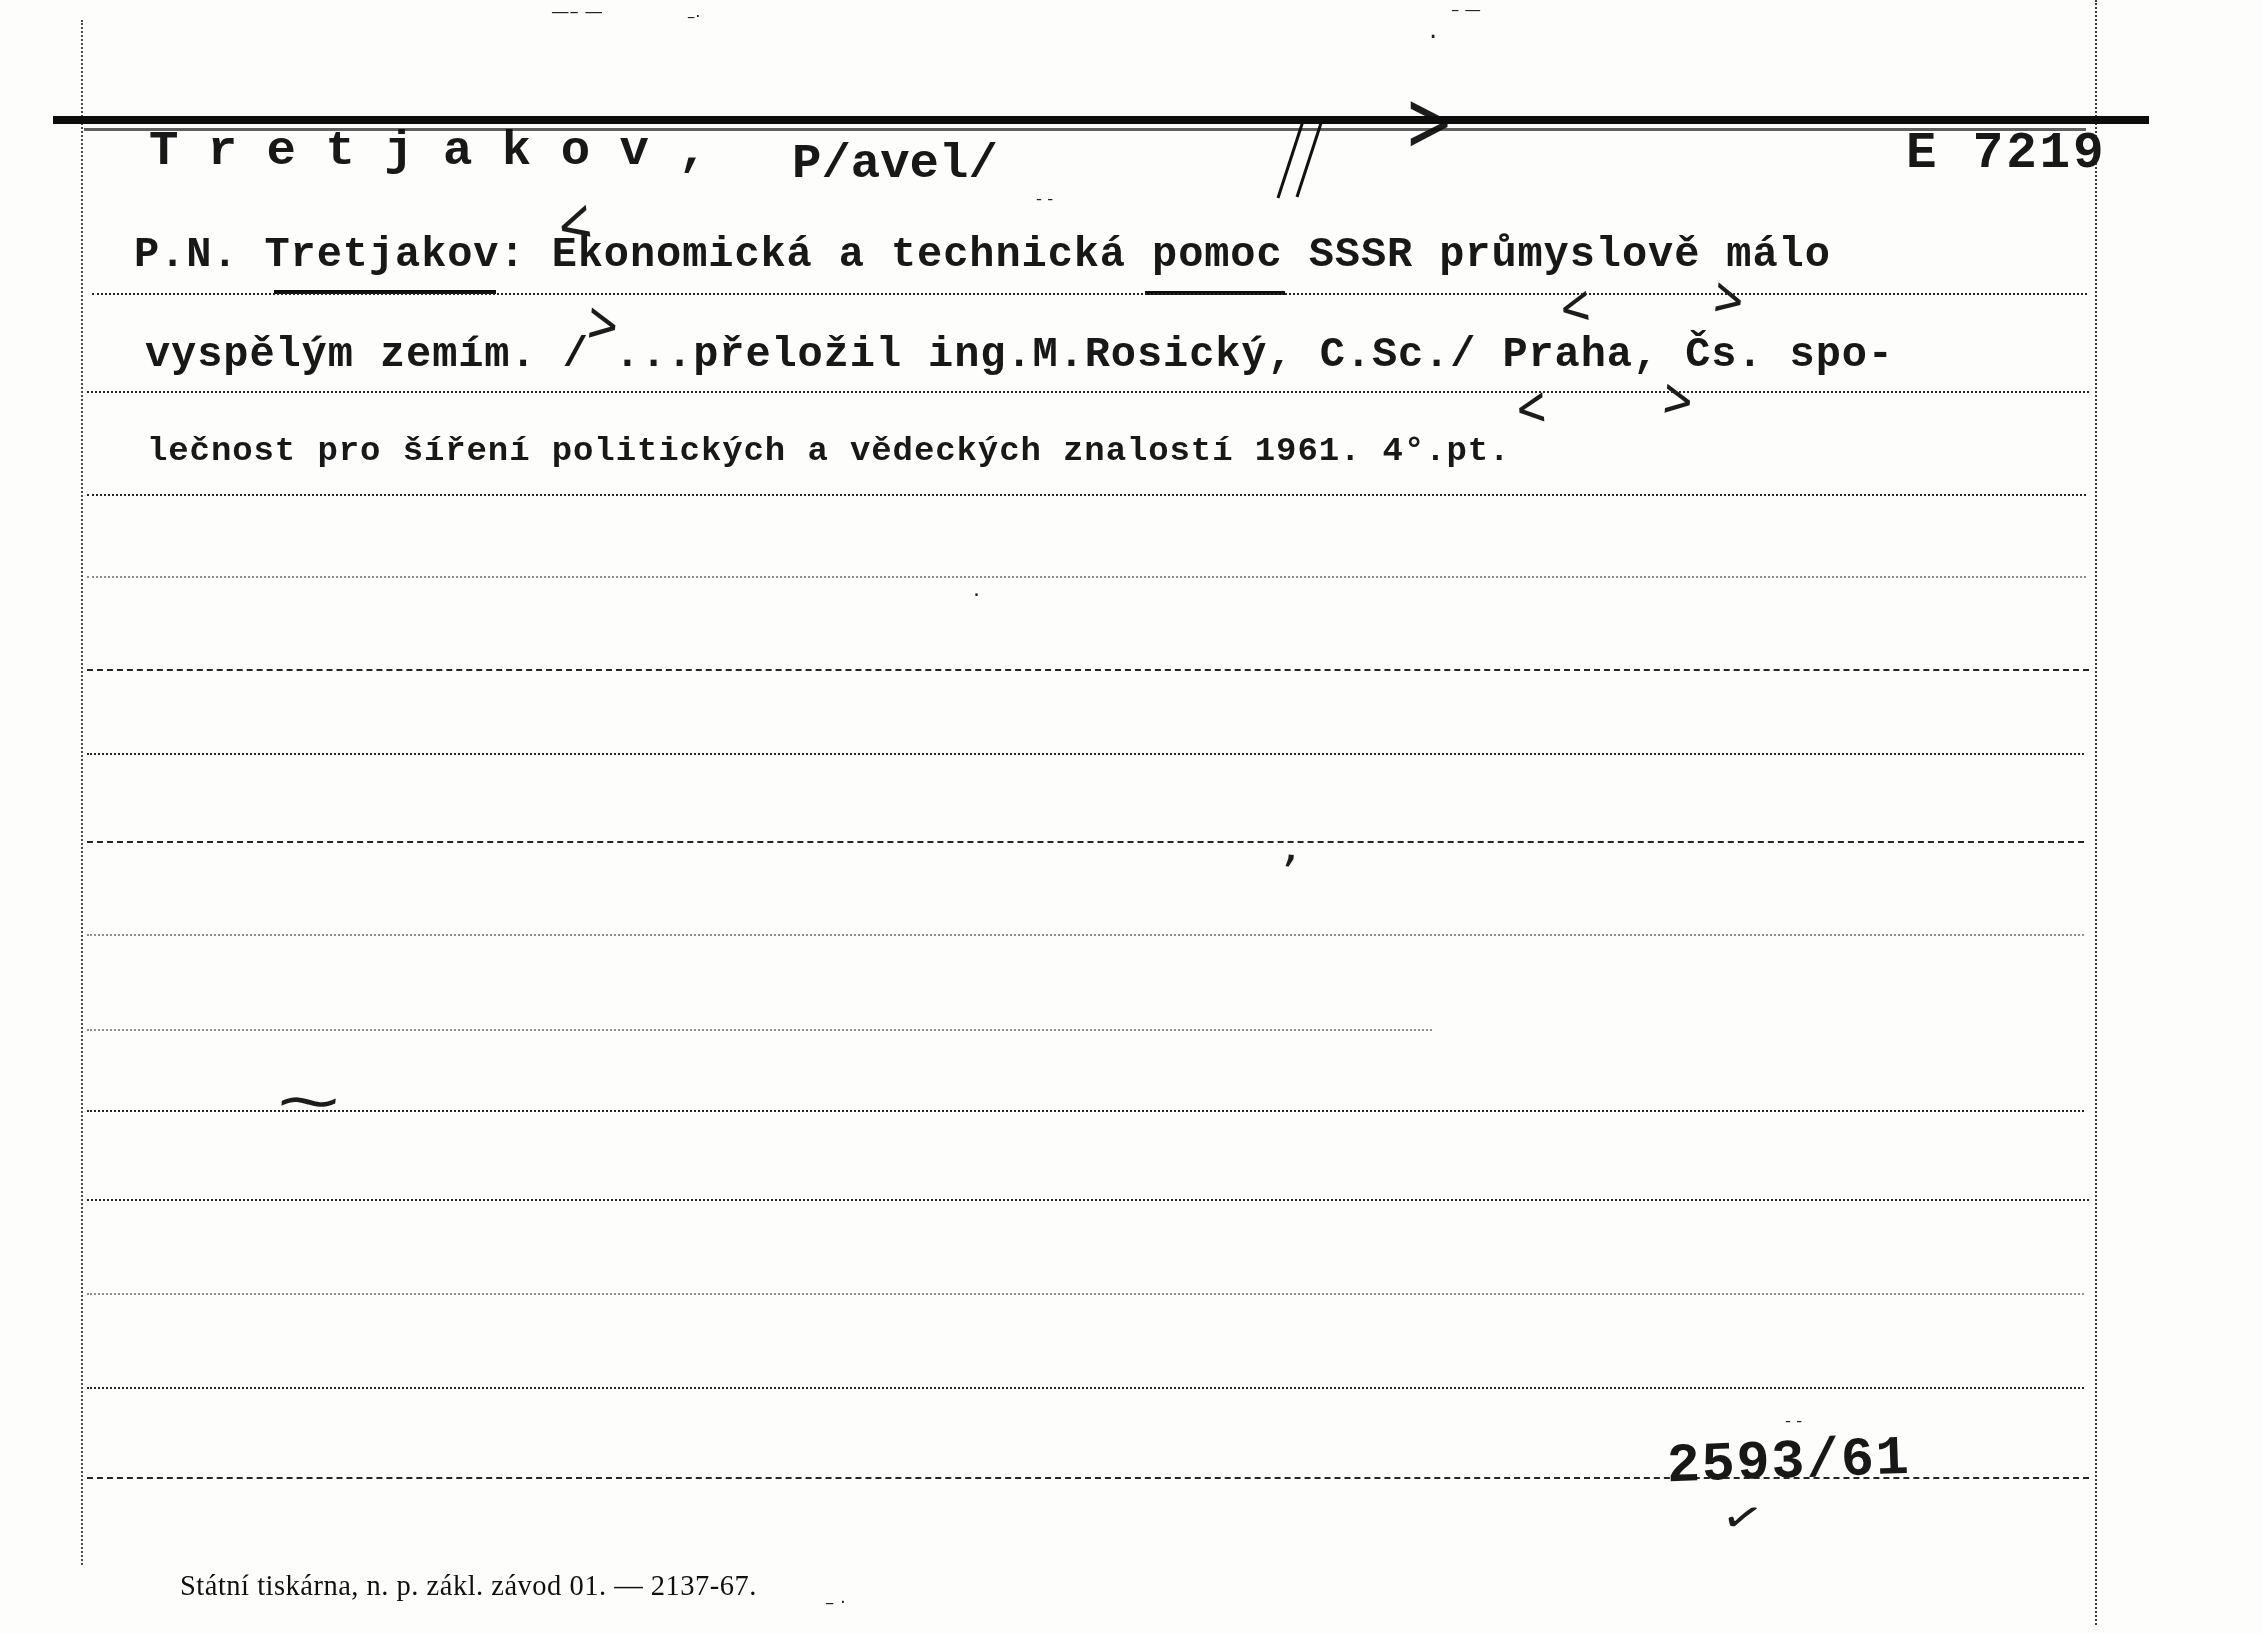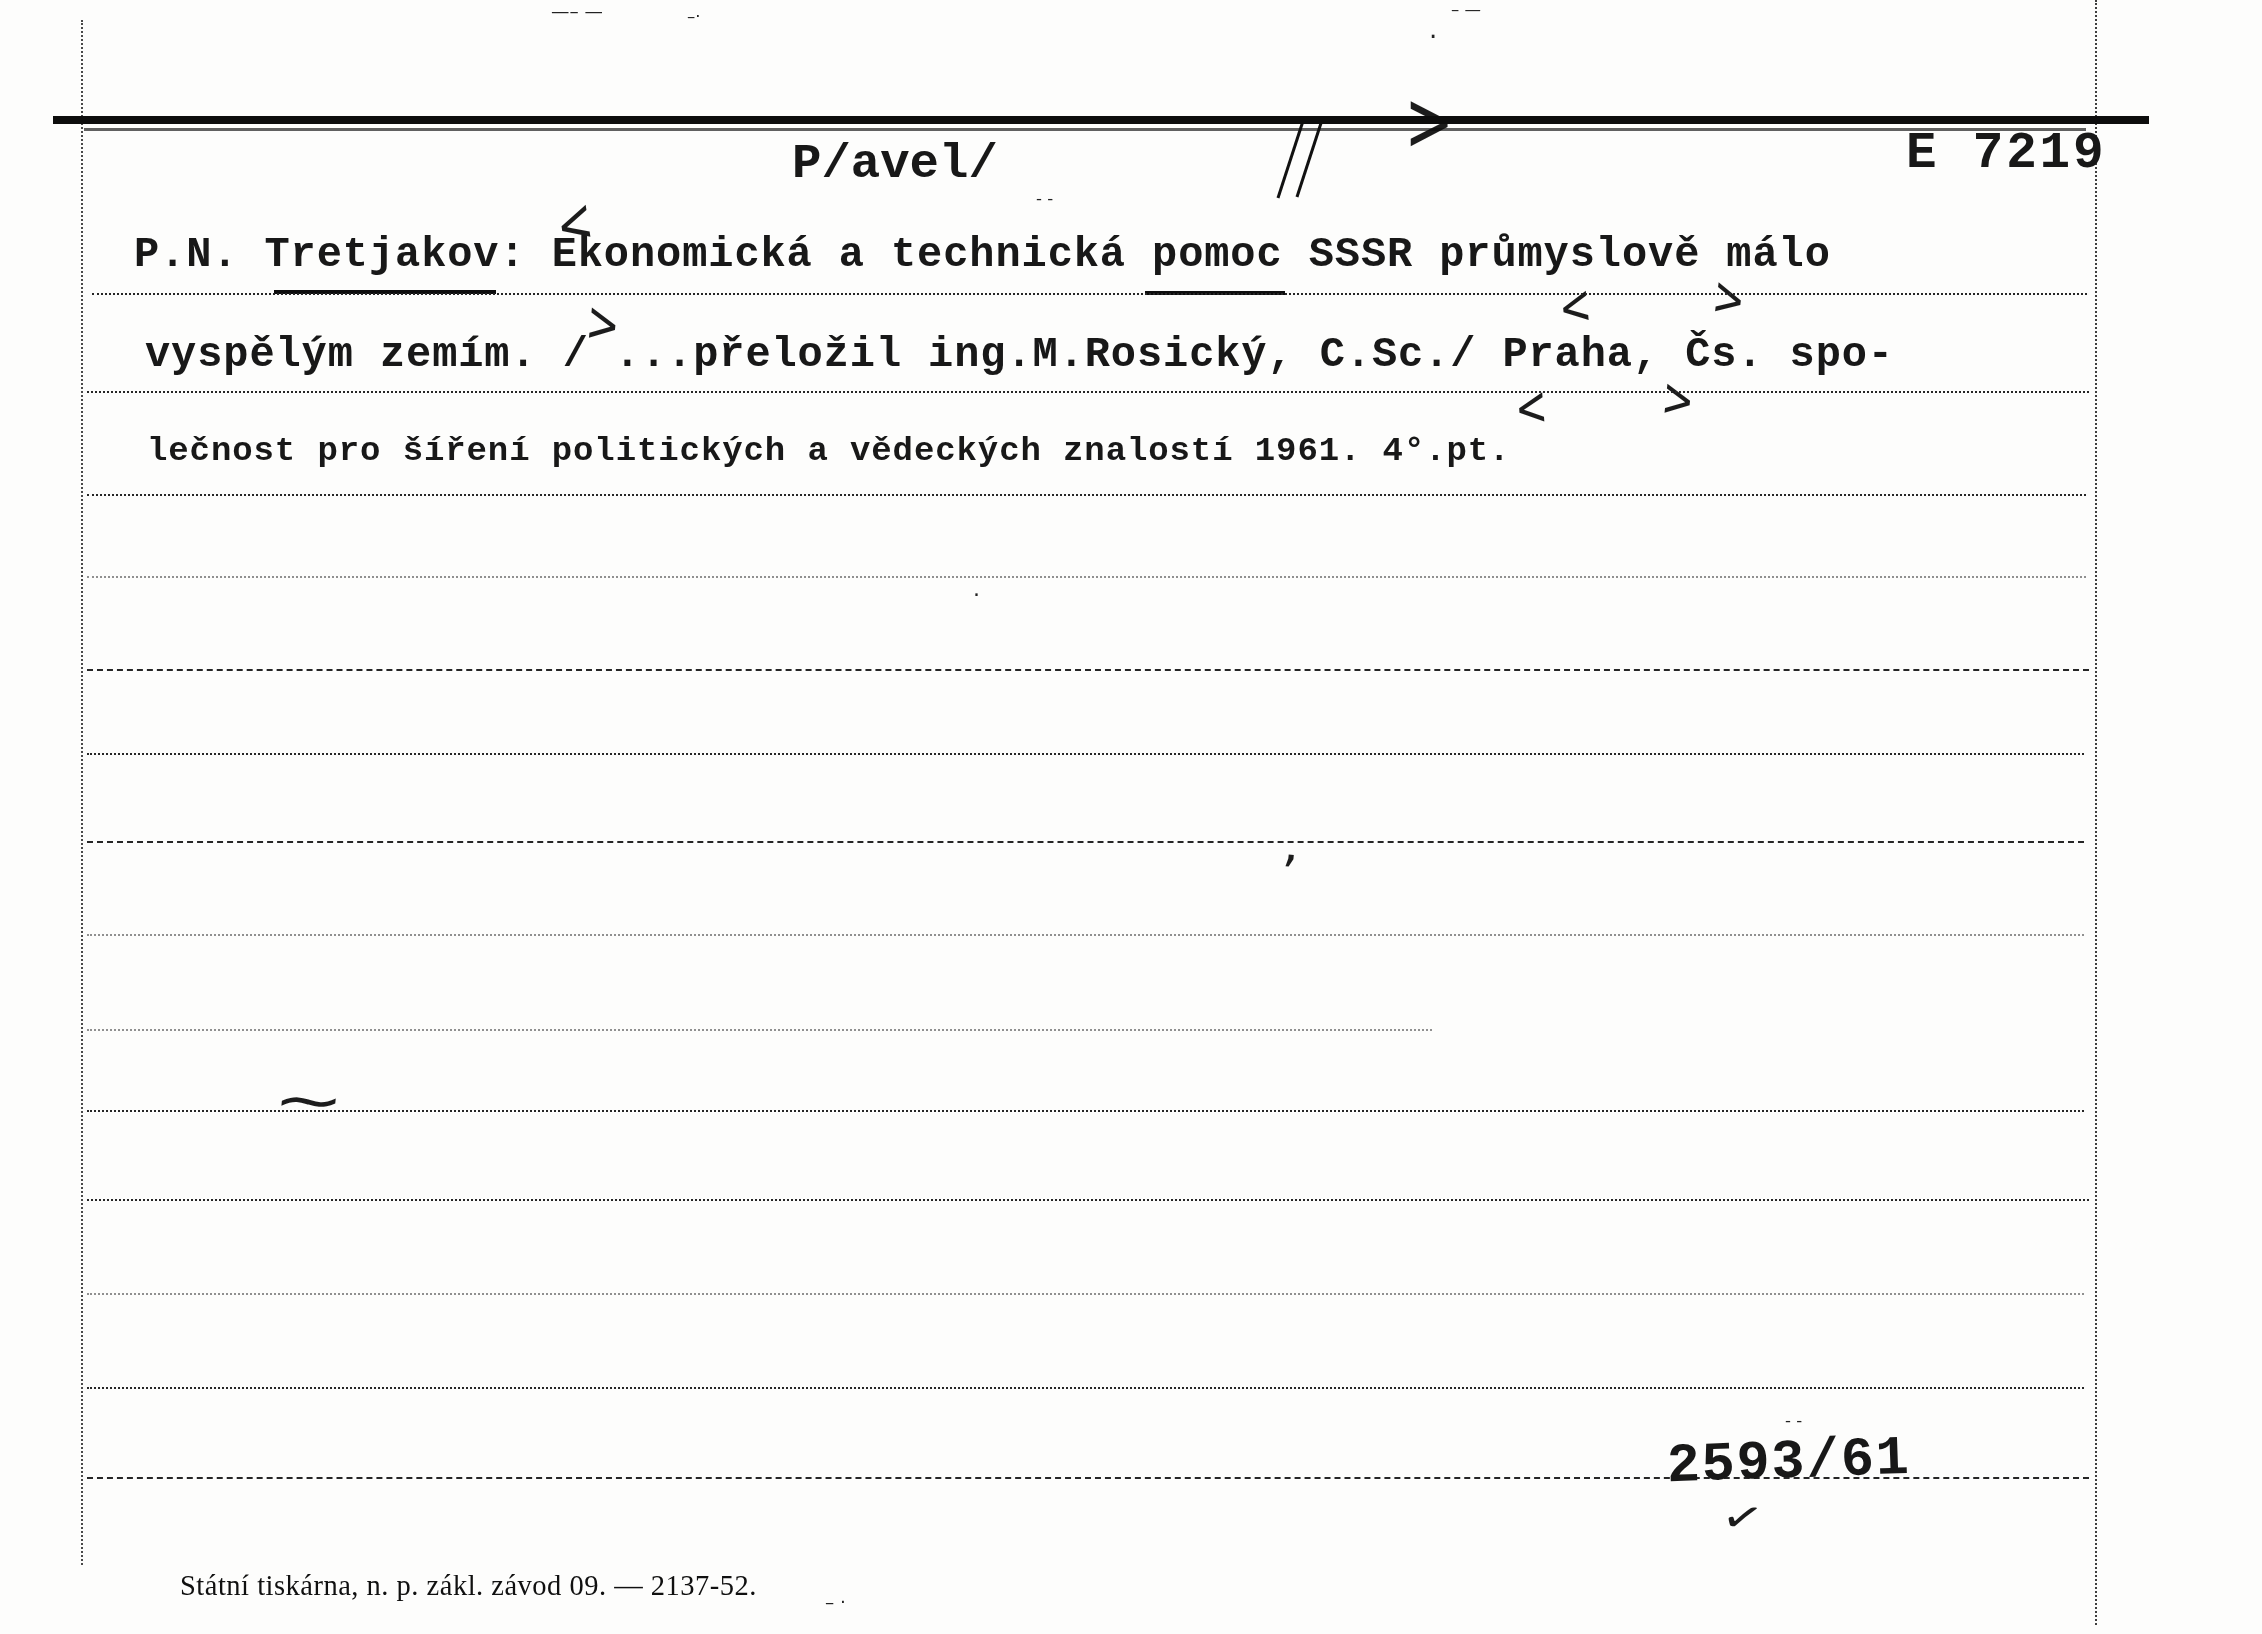--- a/index.html
+++ b/index.html
@@ -24,20 +24,21 @@
   .noise{position:absolute;color:#222;font-family:"DejaVu Sans",sans-serif;}
 </style>
 </head>
 <body>
 
 <div id="card">
 
   <div class="vrule" style="left:81px;top:20px;height:1545px;opacity:.8;"></div>
   <div class="vrule" style="left:2095px;top:0px;height:1625px;opacity:.85;"></div>
 
+  <div class="abs typed" style="left:149px;top:123px;font-size:49px;">T r e t j a k o v ,</div>
   <div class="abs typed" style="left:792px;top:123px;font-size:49px;margin-top:13px;">P/avel/</div>
 
   <div class="strike" style="left:1289px;top:119px;height:81px;transform:rotate(18deg);"></div>
   <div class="strike" style="left:1308px;top:118px;height:81px;transform:rotate(18deg);"></div>
   <div class="abs hand" style="left:1394px;top:72px;font-size:84px;transform:scaleX(.7);">&gt;</div>
 
   <div class="abs typed" style="left:1906px;top:125px;font-size:51px;letter-spacing:2.8px;">E 7219</div>
 
   <div class="bar" style="left:53px;top:116px;width:2096px;height:8.3px;"></div>
   <div class="bar" style="left:84px;top:128px;width:2002px;height:2.8px;opacity:.65;"></div>
@@ -71,21 +72,21 @@
   <div class="hrule" style="left:87px;top:1387px;width:1997px;"></div>
   <div class="hrule dense" style="left:87px;top:1477px;width:2002px;"></div>
 
   <div class="abs hand" style="left:1284px;top:815px;font-size:50px;transform:rotate(6deg);">,</div>
 
   <div class="abs hand" style="left:285px;top:1067px;font-size:57px;transform:scaleX(1.5) rotate(4deg);">~</div>
 
   <div class="abs typed" style="left:1667px;top:1431px;font-size:55px;letter-spacing:1.8px;transform:rotate(-2deg);">2593/61</div>
   <div class="abs hand" style="left:1725px;top:1493px;font-size:42px;font-weight:700;transform:rotate(10deg) scaleX(1.2);">✓</div>
 
-  <div class="abs serif" style="left:180px;top:1570px;font-size:28.5px;letter-spacing:0.5px;">Státní tiskárna, n. p. zákl. závod 09. — 2137-52.</div>
+  <div class="abs serif" style="left:180px;top:1570px;font-size:28.5px;letter-spacing:0.5px;">Státní tiskárna, n. p. zákl. závod 01. — 2137-67.</div>
 
   <div class="abs noise" style="left:551px;top:0px;font-size:18.4px;">—– —</div>
   <div class="abs noise" style="left:687px;top:7.3px;font-size:16.5px;">–·</div>
   <div class="abs noise" style="left:1451px;top:0px;font-size:16.5px;">– —</div>
   <div class="abs noise" style="left:1429px;top:22px;font-size:26px;">·</div>
   <div class="abs noise" style="left:1036px;top:189px;font-size:16.5px;">- -</div>
   <div class="abs noise" style="left:825px;top:1591px;font-size:18.4px;">– ·</div>
   <div class="abs noise" style="left:1785px;top:1411px;font-size:16.5px;">- -</div>
   <div class="abs noise" style="left:973px;top:582px;font-size:22px;">·</div>
 

